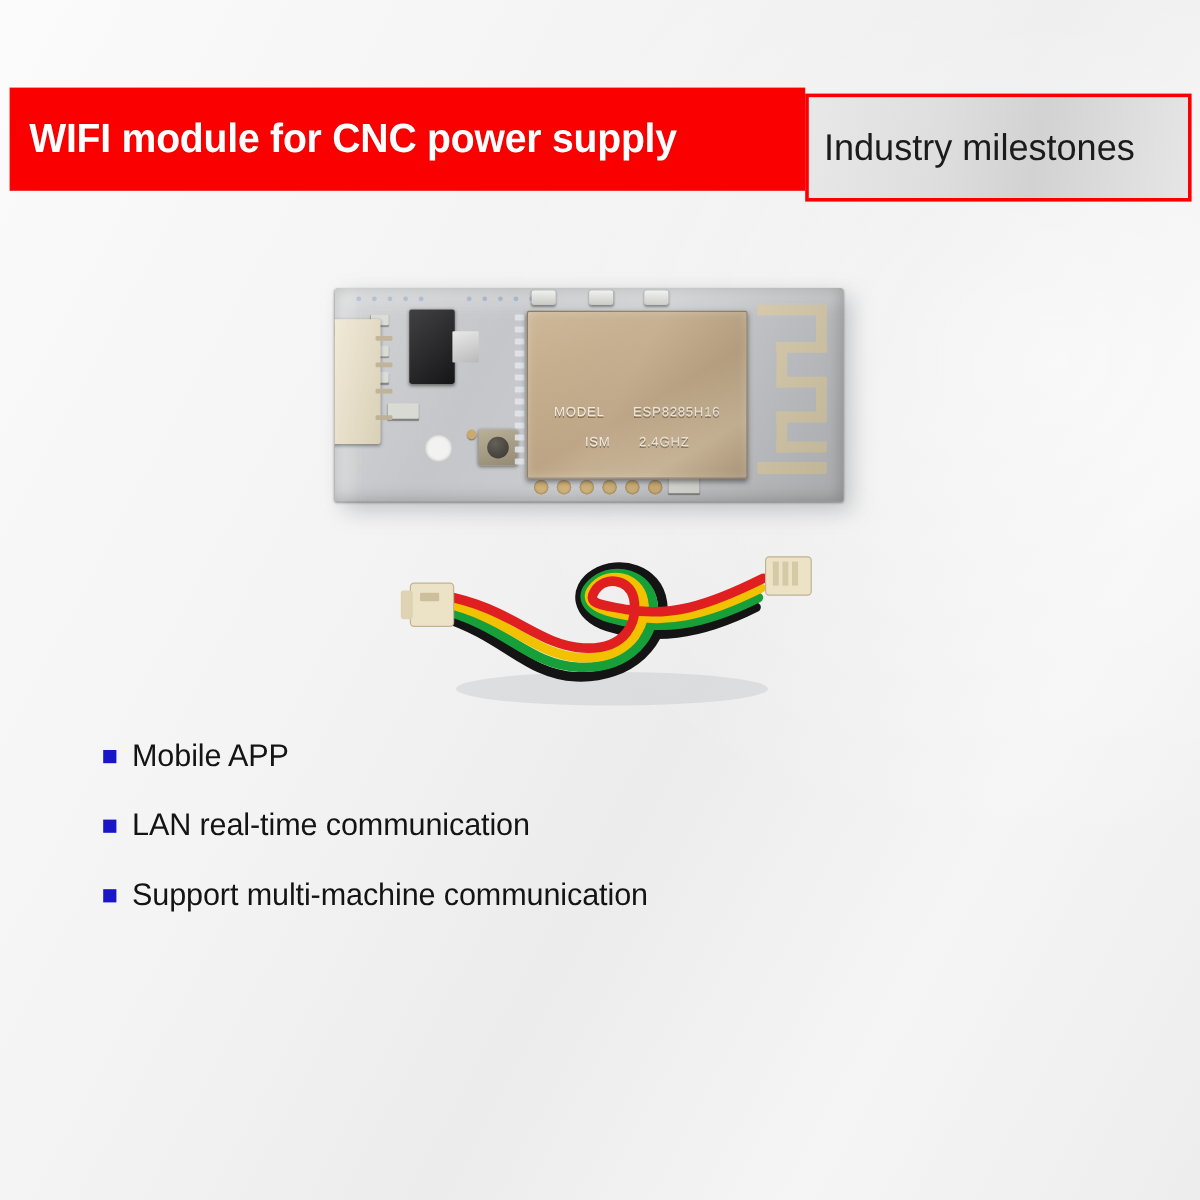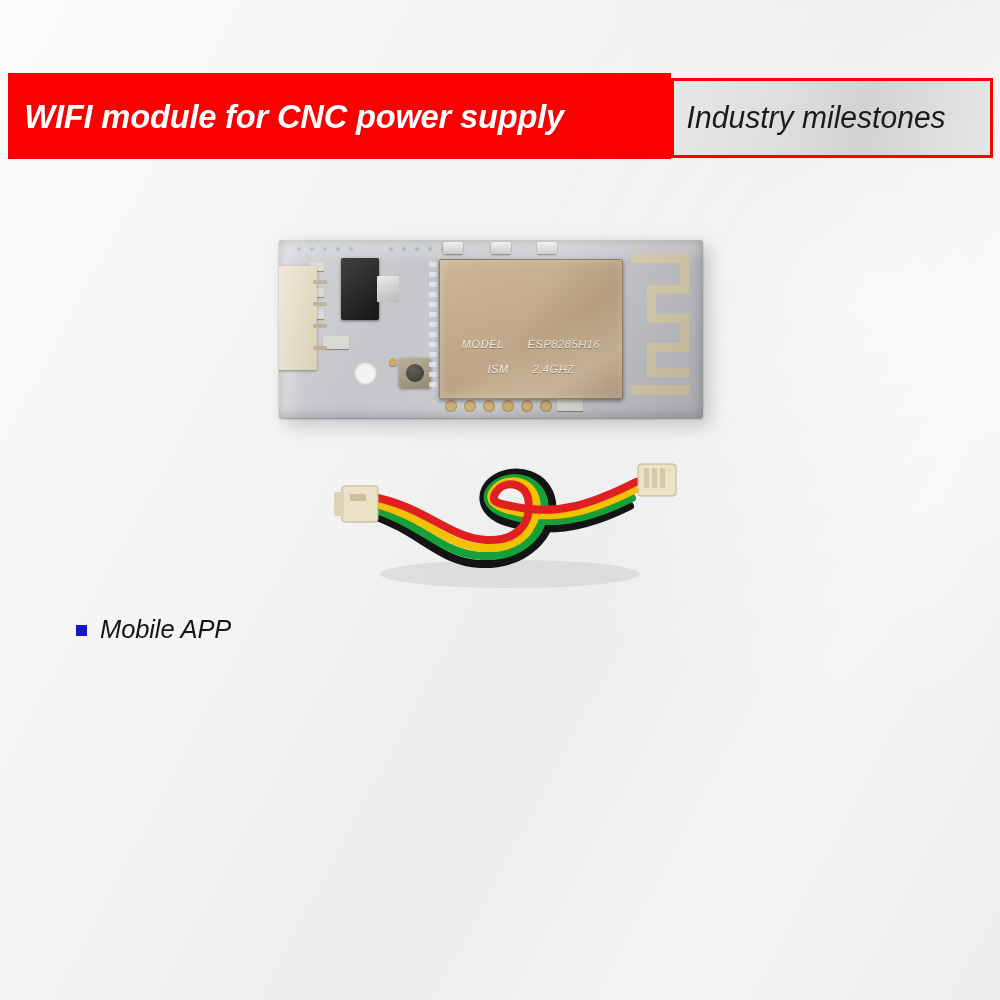--- a/index.html
+++ b/index.html
@@ -4,21 +4,20 @@
 <style>
   html,body{margin:0;padding:0;}
   body{
     width:1000px;height:1000px;overflow:hidden;
     font-family:"Liberation Sans","DejaVu Sans",sans-serif;
     background:#f4f4f4;
   }
   #stage{
     position:relative;width:1000px;height:1000px;overflow:hidden;
     background:#0ea5e9;
-    font-style:italic;
   }
 
   
   .bg{position:absolute;inset:0;overflow:hidden;background:#f7f7f7;}
   .bg .arc{
     position:absolute;border-radius:50%;
     border-style:solid;border-color:transparent;
     filter:blur(9px);
   }
   .arc1{width:1500px;height:1500px;left:300px;top:-330px;
@@ -50,21 +49,21 @@
     background:#fa0000;
     display:flex;align-items:center;
   }
   .banner-title{
     color:#ffffff;font-weight:bold;font-size:34px;letter-spacing:-.2px;
     padding-left:17px;white-space:nowrap;
     transform:scaleX(.96);transform-origin:left center;
     text-shadow:0 0 1px rgba(0,0,0,.25);
   }
   .side-panel{
-    position:absolute;left:671px;top:78px;width:322px;height:80px;
+    position:absolute;left:671px;top:78px;width:322px;height:90px;
     border:3px solid #fa0000;
     background:linear-gradient(100deg,#e8e8e8 0%,#dedede 35%,#d2d2d2 60%,#e6e6e6 100%);
     display:flex;align-items:center;box-sizing:border-box;
   }
   .side-panel-label{
     color:#1b1b1b;font-size:31px;padding-left:13px;white-space:nowrap;
     transform:scaleX(.97);transform-origin:left center;
   }
 
   
@@ -142,21 +141,21 @@
   }
   .padrow{position:absolute;left:166px;top:160px;display:flex;gap:7px;}
   .padrow i{width:12px;height:12px;border-radius:50%;background:#caa86a;box-shadow:inset 0 0 2px rgba(0,0,0,.5);}
   .viarow{position:absolute;display:flex;gap:9px;}
   .viarow i{width:4px;height:4px;border-radius:50%;background:#9fb3c8;opacity:.85;}
 
   
   .cable{position:absolute;left:330px;top:452px;width:360px;height:145px;}
 
   
-  .bullets{position:absolute;left:76px;top:600px;width:640px;}
+  .bullets{position:absolute;left:86px;top:600px;width:640px;}
   .bullet-row{display:flex;align-items:center;height:58px;}
   .bullet-mark{
     width:11px;height:11px;background:#1a16c8;flex:0 0 auto;margin-right:13px;
     margin-top:2px;
   }
   .bullet-text{
     font-size:26px;color:#141414;white-space:nowrap;letter-spacing:-.1px;
     transform:scaleX(.98);transform-origin:left center;
   }
 </style>
@@ -305,15 +304,23 @@
         <rect x="330" y="16" width="5" height="20" fill="#d6c9a6"></rect>
       </g>
     </svg>
   </div>
 
   <div class="bullets">
     <div class="bullet-row">
       <span class="bullet-mark"></span>
       <span class="bullet-text">Mobile APP</span>
     </div>
+    <div class="bullet-row">
+      <span class="bullet-mark"></span>
+      <span class="bullet-text">LAN real-time communication</span>
+    </div>
+    <div class="bullet-row">
+      <span class="bullet-mark"></span>
+      <span class="bullet-text">Support multi-machine communication</span>
+    </div>
   </div>
 
 </div>
 
 </body></html>

